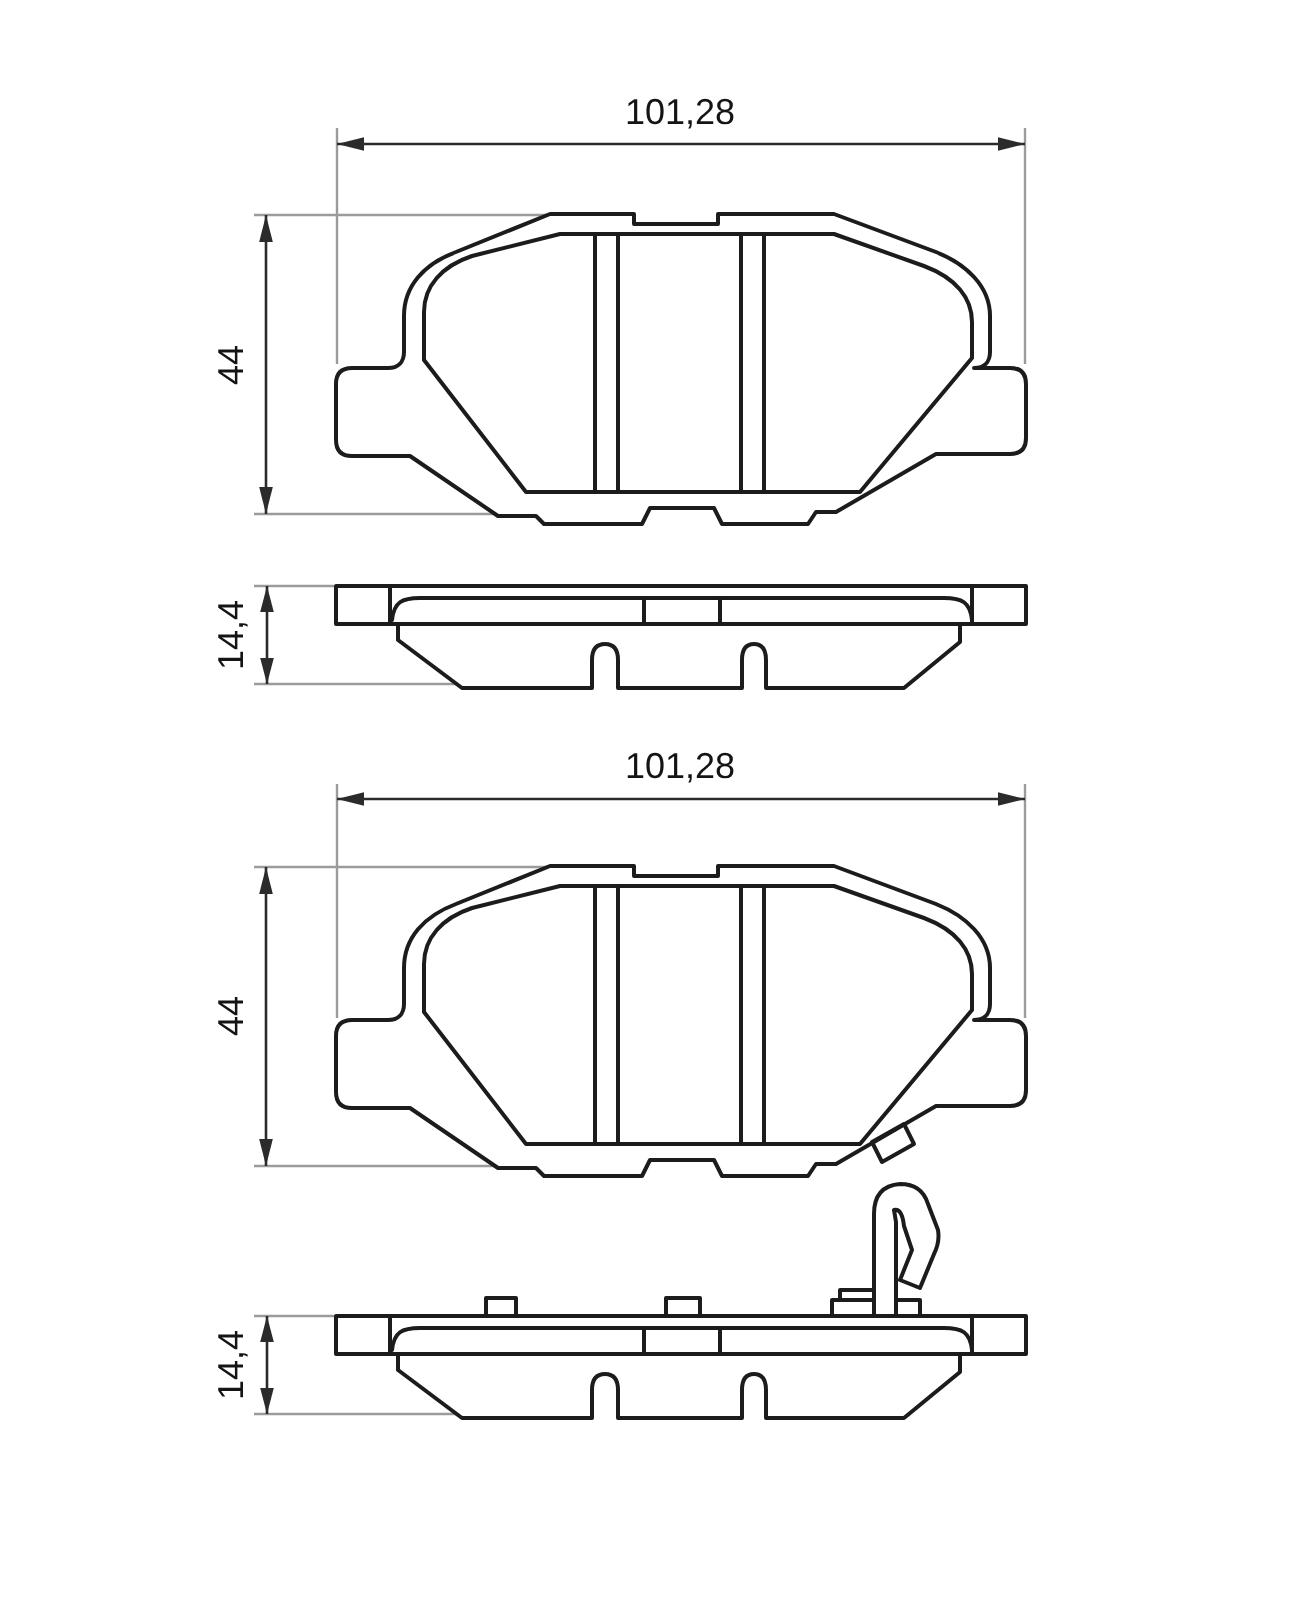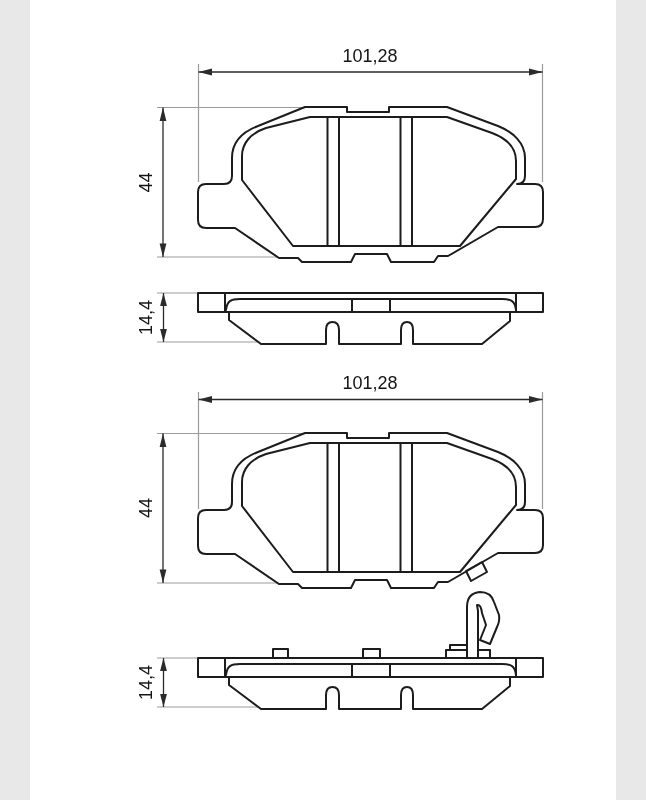--- a/index.html
+++ b/index.html
@@ -3,21 +3,21 @@
 <meta charset="utf-8">
 <style>
   :root{
     --background:#ffffff;
     --outline-color:#1c1c1c;
     --dimension-color:#2b2b2b;
     --extension-color:#9b9b9b;
   }
   html,body{margin:0;padding:0;background:#e8e8e8;}
   .stage{
-    width:586px;height:800px;background:var(--background);
+    width:646px;height:800px;background:var(--background);
     position:relative;margin:0 auto;overflow:hidden;
   }
   svg{display:block}
   .outline{stroke:var(--outline-color);stroke-width:2;fill:none;stroke-linejoin:round;stroke-linecap:round}
   .fillw{fill:#ffffff}
   .dim{stroke:var(--dimension-color);stroke-width:1.3;fill:none}
   .ext{stroke:var(--extension-color);stroke-width:1.2;fill:none}
   .arrow{fill:var(--dimension-color);stroke:none}
   .dim-label{font-family:"Liberation Sans",sans-serif;font-size:18px;fill:#141414}
 </style>

